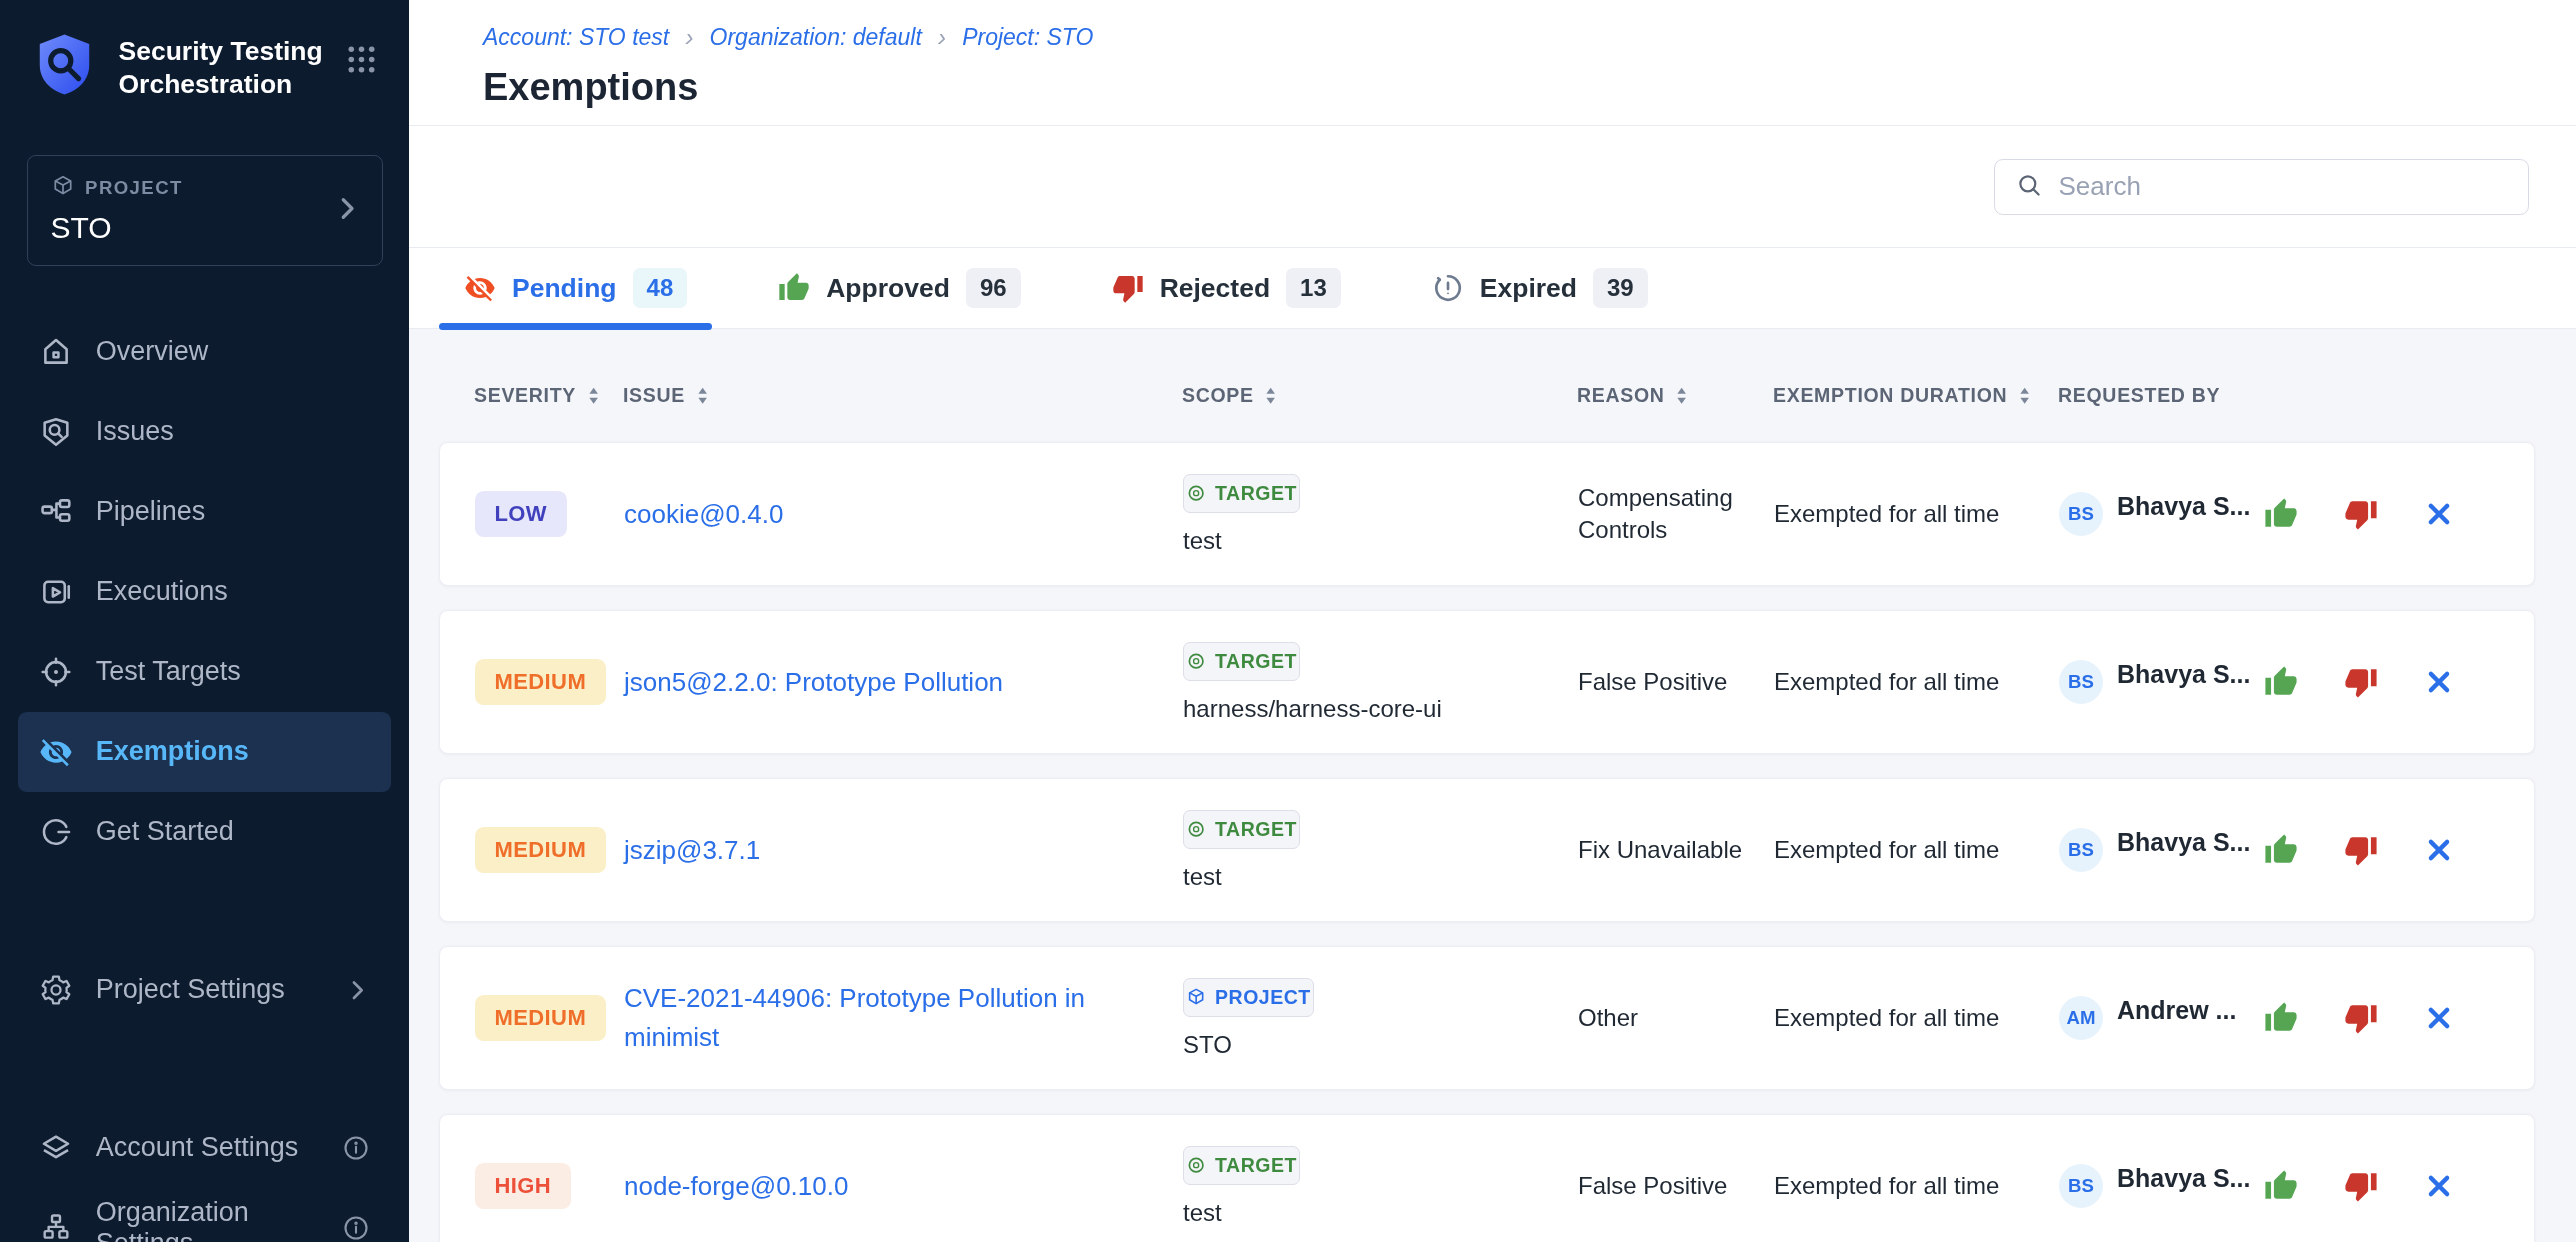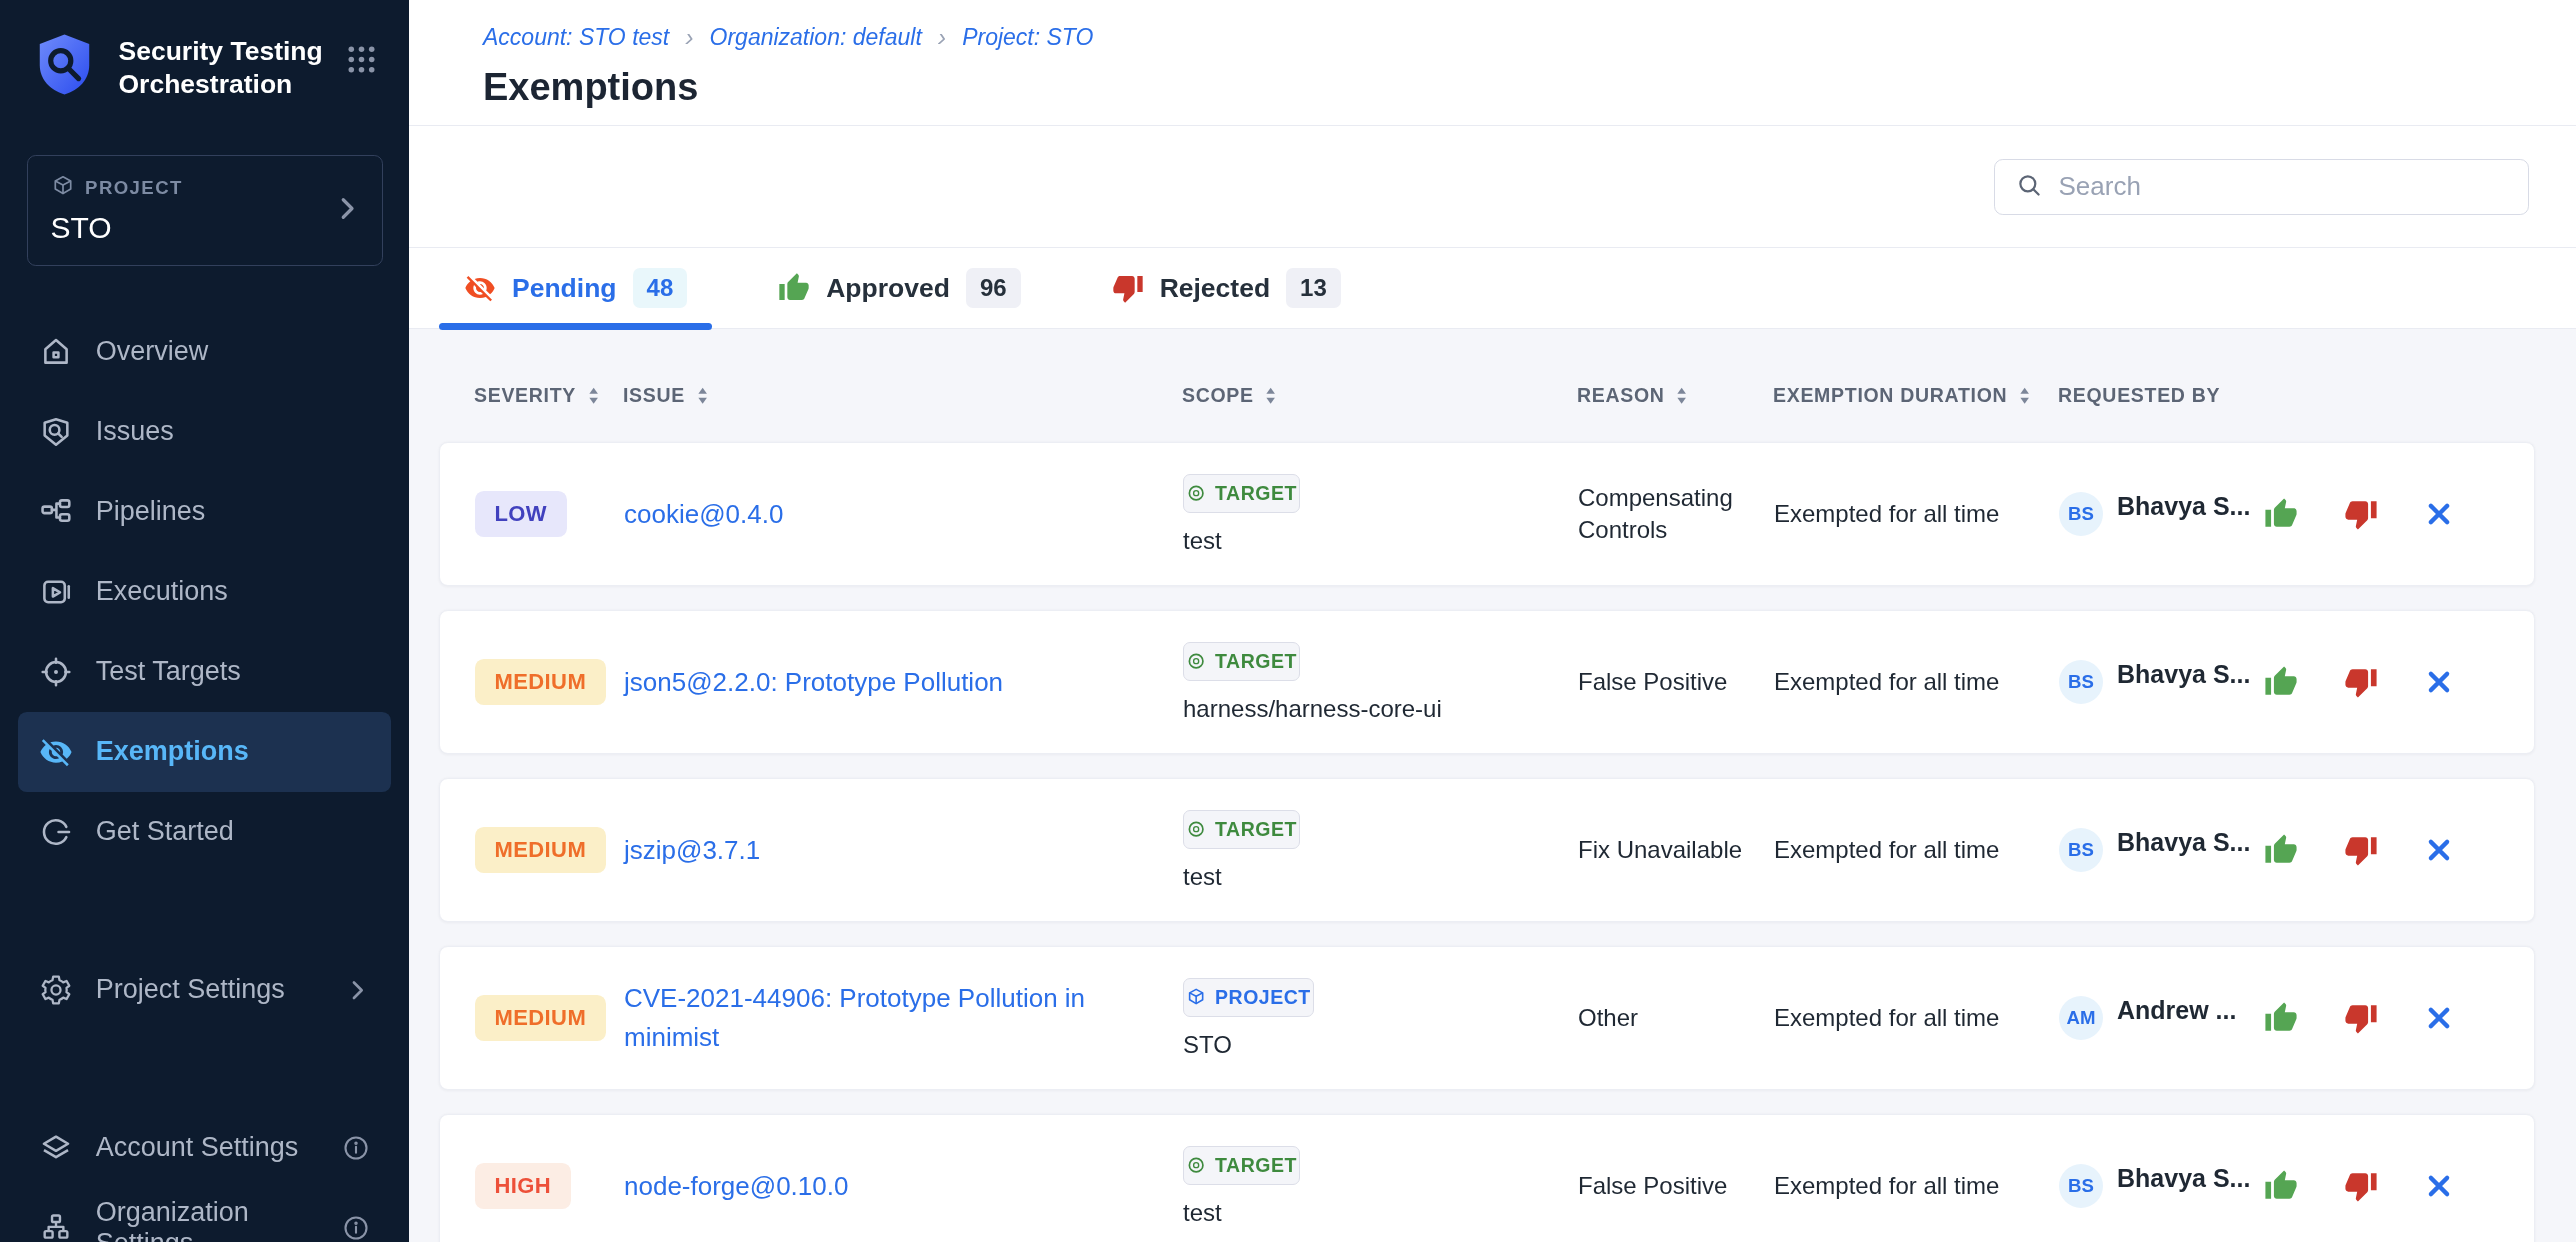--- a/index.html
+++ b/index.html
@@ -281,20 +281,30 @@
       <span>Approved</span>
       <span class="count">96</span>
     </div>
     <div class="tab">
       <svg width="32" height="32" viewBox="0 0 24 24" fill="#C9372C">
         <path d="M15 3H6c-.83 0-1.54.5-1.84 1.22l-3.02 7.05c-.09.23-.14.47-.14.73v2c0 1.1.9 2 2 2h6.31l-.95 4.57-.03.32c0 .41.17.79.44 1.06L9.83 23l6.59-6.59c.36-.36.58-.86.58-1.41V5c0-1.1-.9-2-2-2zm4 0v12h4V3h-4z"></path>
       </svg>
       <span>Rejected</span>
       <span class="count">13</span>
     </div>
+    <div class="tab">
+      <svg width="32" height="32" viewBox="0 0 24 24" fill="none" stroke="#6E7A8F" stroke-width="2" stroke-linecap="round">
+        <path d="M12 3.2a8.8 8.8 0 1 1-6.2 2.6"></path>
+          <path d="M5.8 5.8 4.6 4.6" stroke-dasharray="2 2.4"></path>
+          <path d="M12 8.2v4.6"></path>
+          <circle cx="12" cy="16" r="0.7" fill="#6E7A8F" stroke="none"></circle>
+      </svg>
+      <span>Expired</span>
+      <span class="count">39</span>
+    </div>
   </div>
 
   <div class="table-area">
     <div class="row-grid thead">
       <div class="th">
         <span>SEVERITY</span>
         <svg width="13.3" height="19.5" viewBox="0 0 14 20" fill="#7C8699">
             <path d="M7 1.5 11.5 8h-9L7 1.5z"></path>
             <path d="M7 18.5 2.5 12h9L7 18.5z"></path>
           </svg>

